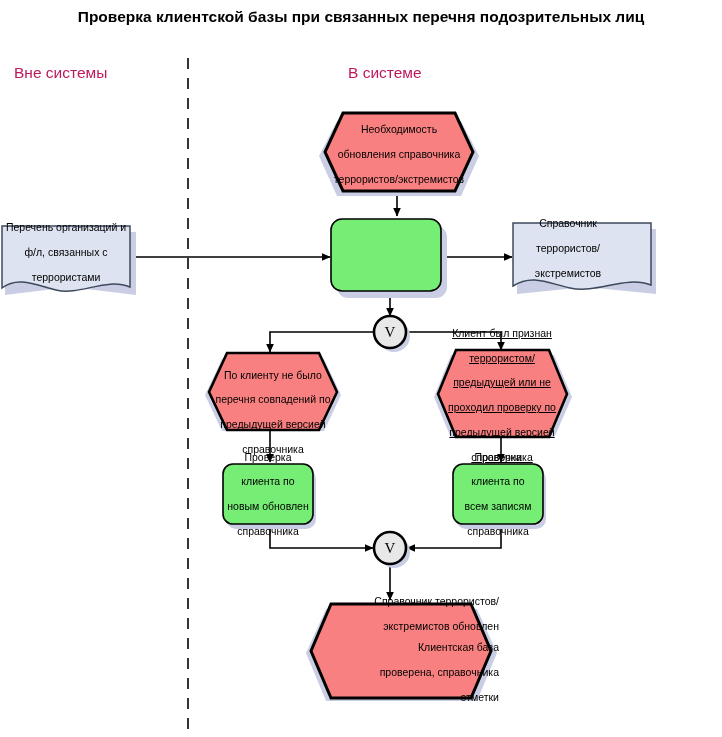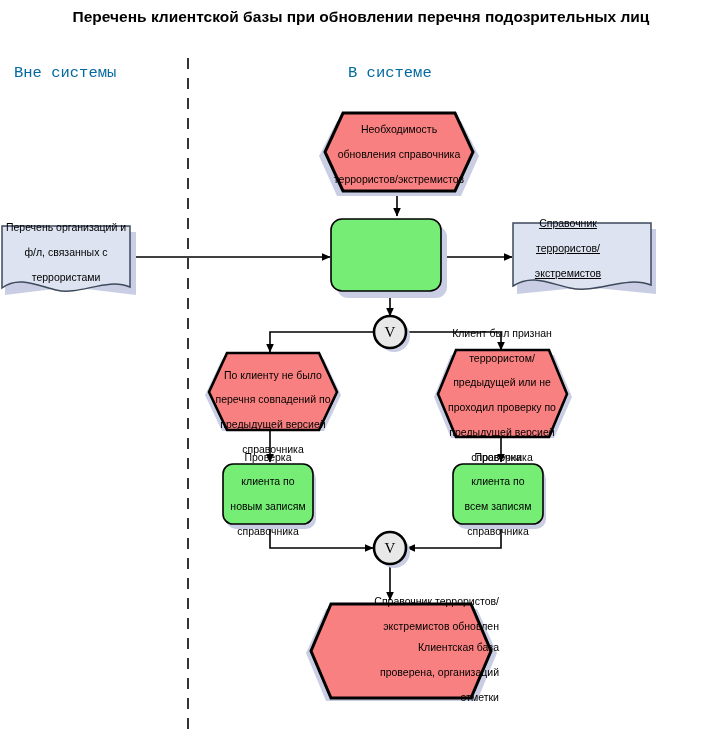--- a/index.html
+++ b/index.html
@@ -17,22 +17,22 @@
     position:absolute;left:36px;top:6px;width:650px;
     text-align:center;
     font-family:"Liberation Sans", sans-serif;
     font-weight:bold;font-size:15.5px;line-height:21px;
     color:#000;
   }
 
   
   .lane-label{
     position:absolute;
-    font-family:Liberation Mono, monospace;
-    font-size:15.5px;color:#0369a1;white-space:nowrap;
+    font-family:Liberation Sans, sans-serif;
+    font-size:15.5px;color:#be185d;white-space:nowrap;
   }
   #lane-outside{left:14px;top:64px;}
   #lane-inside{left:348px;top:64px;}
 
   
   svg.layer{position:absolute;left:0;top:0;width:722px;height:737px;overflow:visible;}
   svg.under{z-index:1;}
 
   
   .nodes{position:absolute;left:0;top:0;width:722px;height:737px;z-index:3;}
@@ -53,21 +53,21 @@
     font-size:15px;line-height:15px;color:#000;
   }
   .final-text p{margin:0;text-align:right;}
   .final-text .gap{height:9px;}
 </style>
 </head>
 <body>
 
 <div id="canvas">
 
-  <div class="title">Перечень клиентской базы при обновлении перечня подозрительных лиц</div>
+  <div class="title">Проверка клиентской базы при связанных перечня подозрительных лиц</div>
 
   <div class="lane-label" id="lane-outside">Вне системы</div>
   <div class="lane-label" id="lane-inside">В системе</div>
 
   <svg class="layer under" viewBox="0 0 722 737">
     <defs>
       <marker id="arrow" markerWidth="9" markerHeight="8" refX="8.4" refY="4" orient="auto" markerUnits="userSpaceOnUse">
         <path d="M0,0 L9,4 L0,8 z" fill="#000000"></path>
       </marker>
     </defs>
@@ -148,55 +148,55 @@
 
     <div class="ntext doc-text" style="left:0px;top:232px;width:132px;height:40px;">
       <span>
         <span>Перечень организаций и</span><br>
         <span>ф/л, связанных с</span><br>
         <span>террористами</span>
       </span>
     </div>
 
 
-    <div class="ntext doc-text" style="left:513px;top:228px;width:110px;height:40px;text-decoration:underline;">
+    <div class="ntext doc-text" style="left:513px;top:228px;width:110px;height:40px;">
       <span>
         <span>Справочник</span><br>
         <span>террористов/</span><br>
         <span>экстремистов</span>
       </span>
     </div>
 
     <div class="ntext gw-text" style="left:374px;top:322px;width:32px;height:20px;">V</div>
 
     <div class="ntext hx-text" style="left:203px;top:386px;width:140px;height:52px;">
       <span>
         <span>По клиенту не было</span><br>
         <span>перечня совпадений по</span><br>
         <span>предыдущей версией</span><br>
         <span>справочника</span>
       </span>
     </div>
 
-    <div class="ntext hx-text" style="left:432px;top:357px;width:140px;height:76px;">
+    <div class="ntext hx-text" style="left:432px;top:357px;width:140px;height:76px;text-decoration:underline;">
       <span>
         <span>Клиент был признан</span><br>
         <span>террористом/</span><br>
         <span>предыдущей или не</span><br>
         <span>проходил проверку по</span><br>
         <span>предыдущей версией</span><br>
         <span>справочника</span>
       </span>
     </div>
 
     <div class="ntext gr-text" style="left:223px;top:468px;width:90px;height:52px;">
       <span>
         <span>Проверка</span><br>
         <span>клиента по</span><br>
-        <span>новым записям</span><br>
+        <span>новым обновлен</span><br>
         <span>справочника</span>
       </span>
     </div>
 
     <div class="ntext gr-text" style="left:453px;top:468px;width:90px;height:52px;">
       <span>
         <span>Проверка</span><br>
         <span>клиента по</span><br>
         <span>всем записям</span><br>
         <span>справочника</span>
@@ -207,20 +207,20 @@
 
     <div class="ntext hx-text final-text" style="left:303px;top:606px;width:196px;height:86px;">
       <span>
         <p>
           <span>Справочник террористов/</span><br>
           <span>экстремистов обновлен</span>
         </p>
         <div class="gap"></div>
         <p>
           <span>Клиентская база</span><br>
-          <span>проверена, организаций</span><br>
+          <span>проверена, справочника</span><br>
           <span>отметки</span>
         </p>
       </span>
     </div>
 
   </div>
 </div>
 
 </body></html>

